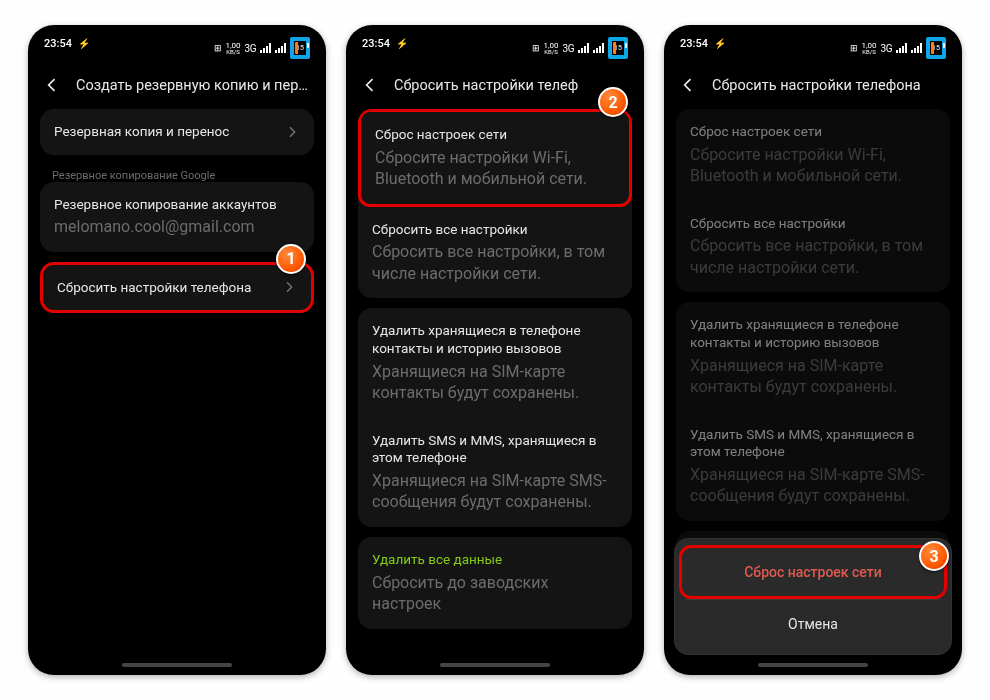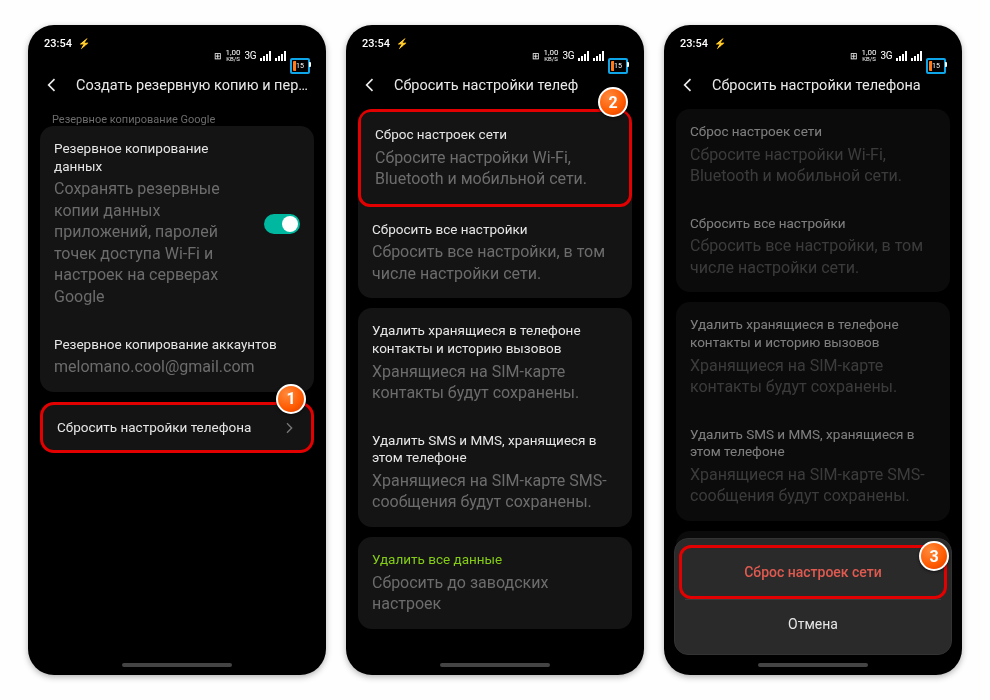--- a/index.html
+++ b/index.html
@@ -20,22 +20,22 @@
     padding: 8px 10px 14px 10px;
   }
   .statusbar {
     height: 24px; display: flex; justify-content: space-between; align-items: flex-start;
     color: #fff; font-size: 11px; padding: 0 6px; margin-top: 4px;
   }
   .statusbar .left { display:flex; align-items:center; gap:6px; font-weight:500;}
   .statusbar .right { display:flex; align-items:center; gap:4px; font-size:9px;}
   .thunder { color: #ff7a1a; font-size:10px; }
   .battery {
-    border:2px solid #0ea5e9; width:20px; height:16px; border-radius:2px; position:relative;
-    display:flex; align-items:center; font-size:7px; justify-content:center;margin-top:21px;
+    border:4px solid #0ea5e9; width:20px; height:22px; border-radius:2px; position:relative;
+    display:flex; align-items:center; font-size:7px; justify-content:center;
   }
   .battery::after { content:""; position:absolute; right:-3px; top:2px; width:2px; height:5px; background:#fff; border-radius:0 1px 1px 0;}
   .battery .fill { position:absolute; left:1px; top:1px; bottom:1px; width:3px; background:#ff7a1a; border-radius:1px 0 0 1px;}
   .signal { position:relative; width:11px; height:10px;}
   .signal span { position:absolute; bottom:0; width:2px; background:#fff;}
   .signal span:nth-child(1){left:0;height:3px;}
   .signal span:nth-child(2){left:3px;height:5px;}
   .signal span:nth-child(3){left:6px;height:7px;}
   .signal span:nth-child(4){left:9px;height:10px;}
   .appbar {
@@ -133,29 +133,32 @@
   </div>
   <div class="appbar">
     <span class="back-arrow">
       <svg viewBox="0 0 24 24" fill="none" stroke="#e9e9e9" stroke-width="2">
           <path d="M15 5l-7 7 7 7"></path>
         </svg>
     </span>
     <span class="appbar-title">Создать резервную копию и перезаг..</span>
   </div>
   <div class="content">
+    <div class="group">
+      <div class="row">
+        <div class="txt">
+            <div class="title">Резервная копия и перенос</div>
+          </div>
+        <span class="chevron"><svg viewBox="0 0 24 24" fill="none" stroke="#777" stroke-width="2">
+              <path d="M9 5l7 7-7 7"></path>
+            </svg></span>
+      </div>
+    </div>
     <div class="section-label">Резервное копирование Google</div>
     <div class="group">
-      <div class="row">
-        <div class="txt">
-          <div class="title">Резервное копирование данных</div>
-          <div class="subtitle">Сохранять резервные копии данных приложений, паролей точек доступа Wi-Fi и настроек на серверах Google</div>
-        </div>
-        <div class="toggle"></div>
-      </div>
       <div class="row">
         <div class="txt">
           <div class="title">Резервное копирование аккаунтов</div>
           <div class="subtitle">melomano.cool@gmail.com</div>
         </div>
       </div>
     </div>
     <div style="position:relative;">
       <div class="callout" style="top:-18px; right:8px;">1</div>
       <div class="group highlight-red">

